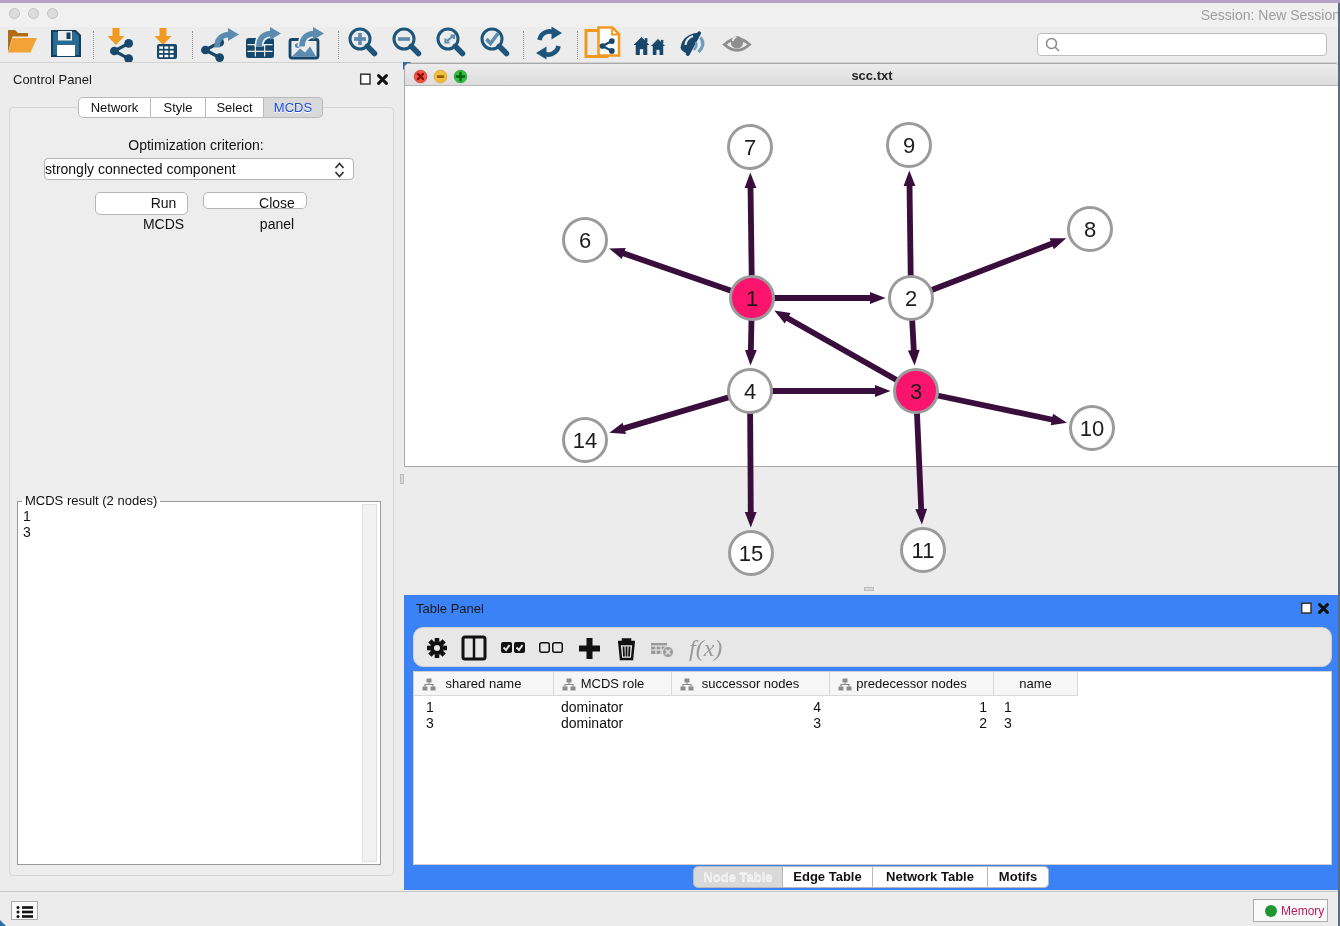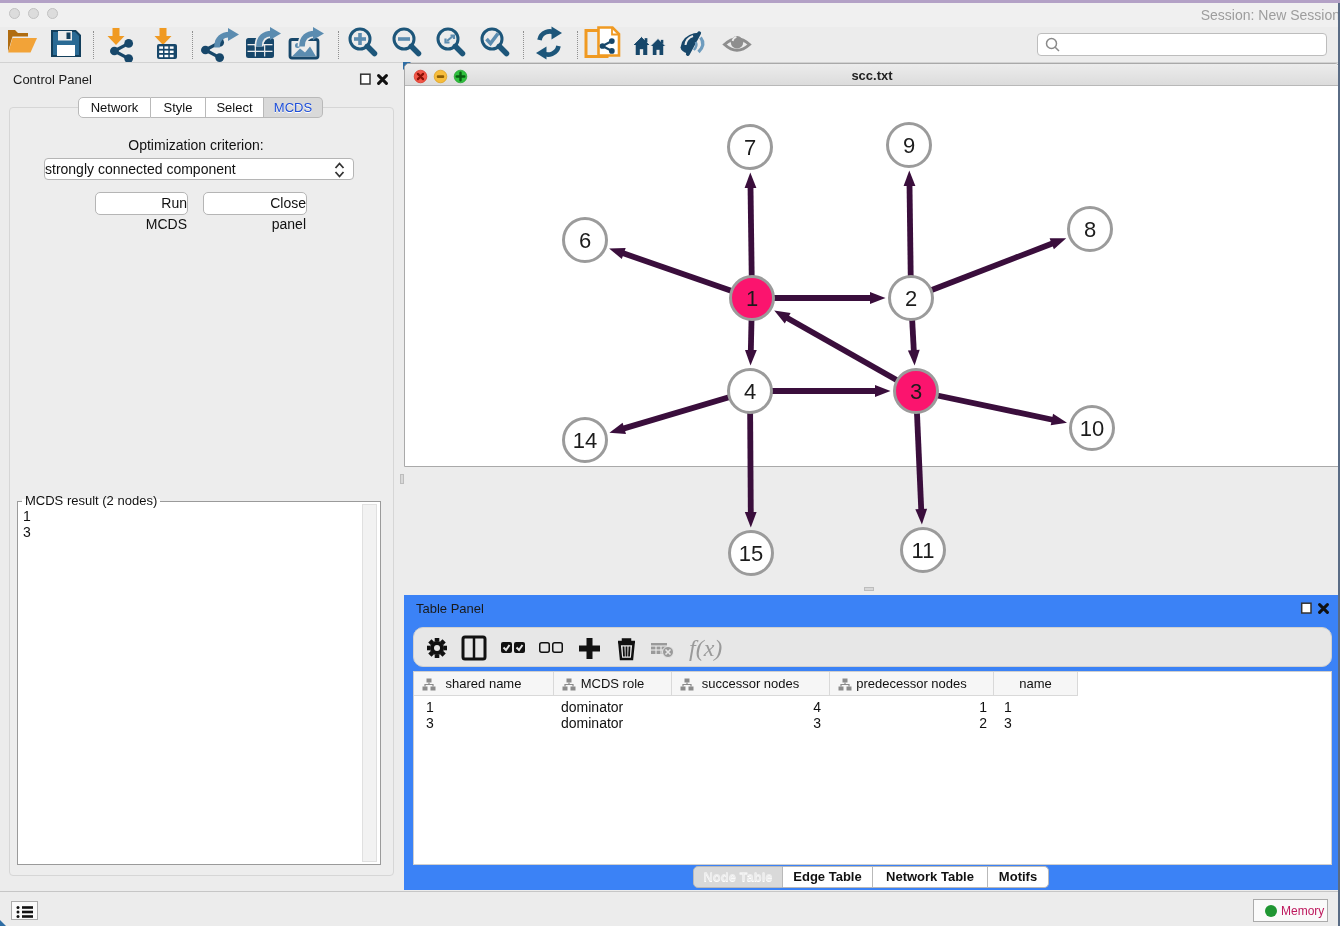--- a/index.html
+++ b/index.html
@@ -16,21 +16,21 @@
 .tbsep { top:4px; width:1px; height:28px; border-left:1px dotted #8f8f8f; }
 #search { left:1037px; top:6px; width:290px; height:23px; background:#fff; border:1px solid #bdbdbd; border-radius:4px; }
 
 
 #cp { left:0; top:64px; width:392px; height:826px; background:#ececec; }
 #cp-h { left:13px; top:8px; font-size:13px; color:#1a1a1a; }
 .tab { position:absolute; top:33px; height:21px; background:#fff; border:1px solid #b9b9b9; font-size:13px; color:#111; text-align:center; line-height:19px; }
 #cp-body { left:9px; top:43px; width:385px; height:769px; background:#ededed; border:1px solid #d6d6d6; border-radius:4px; }
 #opt-label { left:0; top:73px; width:392px; text-align:center; font-size:14px; color:#111; }
 #combo { left:44px; top:94px; width:310px; height:22px; background:#fff; border:1px solid #b5b5b5; border-radius:4px; font-size:14px; color:#111; line-height:20px; }
-.btn { position:absolute; background:#fff; border:1px solid #b5b5b5; border-radius:5px; font-size:14px; color:#111; text-align:right;padding-left:44px; }
+.btn { position:absolute; background:#fff; border:1px solid #b5b5b5; border-radius:5px; font-size:14px; color:#111; text-align:center;padding-left:44px; }
 #fieldset { left:17px; top:437px; width:364px; height:364px; border:1px solid #9a9a9a; background:#fff; }
 #legend { left:22px; top:429px; background:linear-gradient(#ededed 6px, #ffffff 6px); padding:0 3px; font-size:13px; color:#111; }
 
 
 #nw { left:404px; top:63px; width:936px; height:404px; background:#fff; border:1px solid #a9a9a9; border-radius:5px 5px 0 0; }
 #nw-tb { left:0; top:0; width:934px; height:22px; background:linear-gradient(#ececec,#dcdcdc); border-bottom:1px solid #b8b8b8; border-radius:5px 5px 0 0; }
 #nw-title { left:0; top:4px; width:934px; text-align:center; font-size:13px; color:#222; font-weight:bold; }
 
 
 #tp { left:404px; top:595px; width:936px; height:295px; background:#3b82f6; }
@@ -173,21 +173,21 @@
   <div class="tab" style="left:206px; width:58px; border-left:none;">Select</div>
   <div class="tab" style="left:264px; width:59px; border-left:none; border-radius:0 5px 5px 0; background:#d9d9d9; color:#1d4ed8; text-shadow:0 1px 0 #fff;">MCDS</div>
   <div class="abs" id="opt-label">Optimization criterion:</div>
   <div class="abs" id="combo">strongly connected component
     <svg width="11" height="16" style="position:absolute;right:8px;top:3px" viewBox="0 0 11 16">
       <path d="M1.5 6 L5.5 1.5 L9.5 6" fill="none" stroke="#333" stroke-width="1.8"></path>
       <path d="M1.5 10 L5.5 14.5 L9.5 10" fill="none" stroke="#333" stroke-width="1.8"></path>
     </svg>
   </div>
   <div class="btn" style="left:95px; top:128px; width:93px; height:23px; line-height:21px;">Run MCDS</div>
-  <div class="btn" style="left:203px; top:128px; width:104px; height:23px; line-height:21px;">Close panel</div>
+  <div class="btn" style="left:203px; top:128px; width:104px; height:17px; line-height:21px;">Close panel</div>
   <div class="abs" id="fieldset">
     <div style="position:absolute; right:3px; top:2px; bottom:2px; width:15px; background:#f2f2f2; border:1px solid #e0e0e0;"></div>
     <div style="position:absolute; left:5px; top:7px; font-size:14px; color:#111; line-height:15.5px;">1<br>3</div>
   </div>
   <div class="abs" id="legend">MCDS result (2 nodes)</div>
 </div>
 
 <svg class="abs" style="left:403px;top:62px" width="8" height="8" viewBox="0 0 8 8">
     <polygon points="0,0 8,0 0,8" fill="#2e6da4"></polygon>
   </svg>

